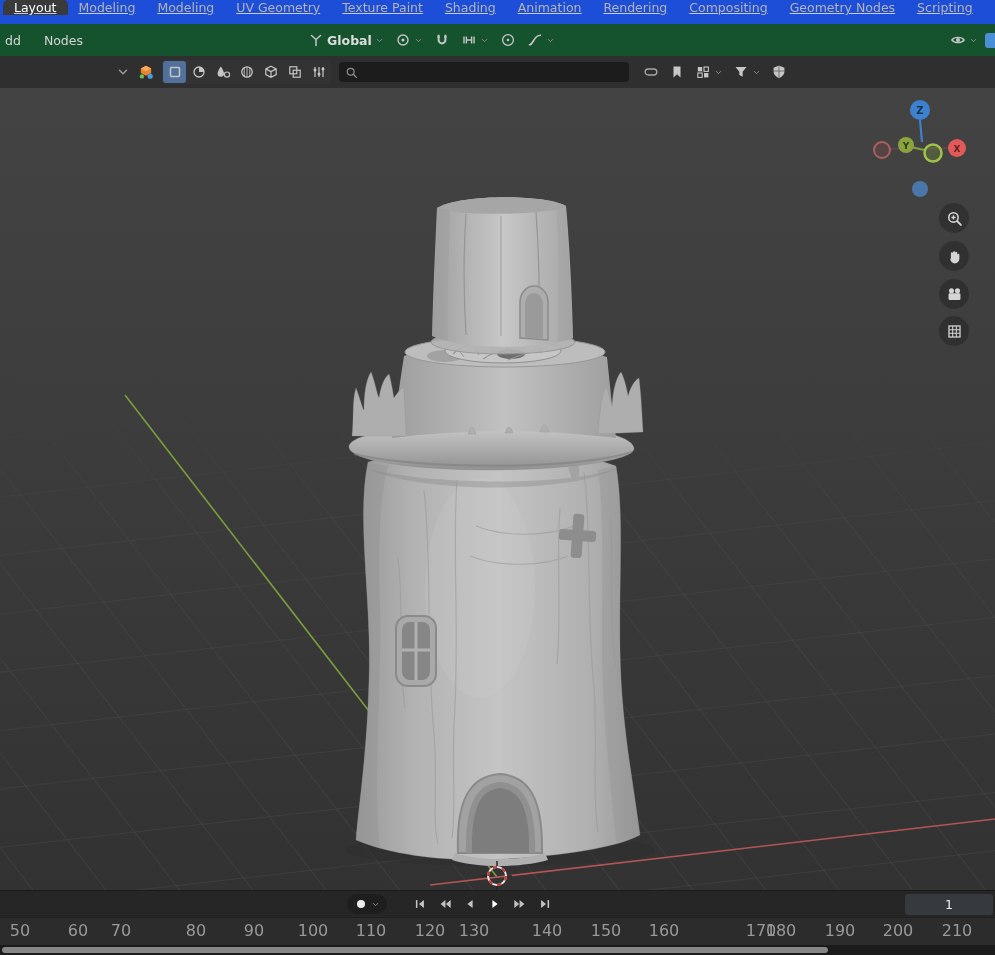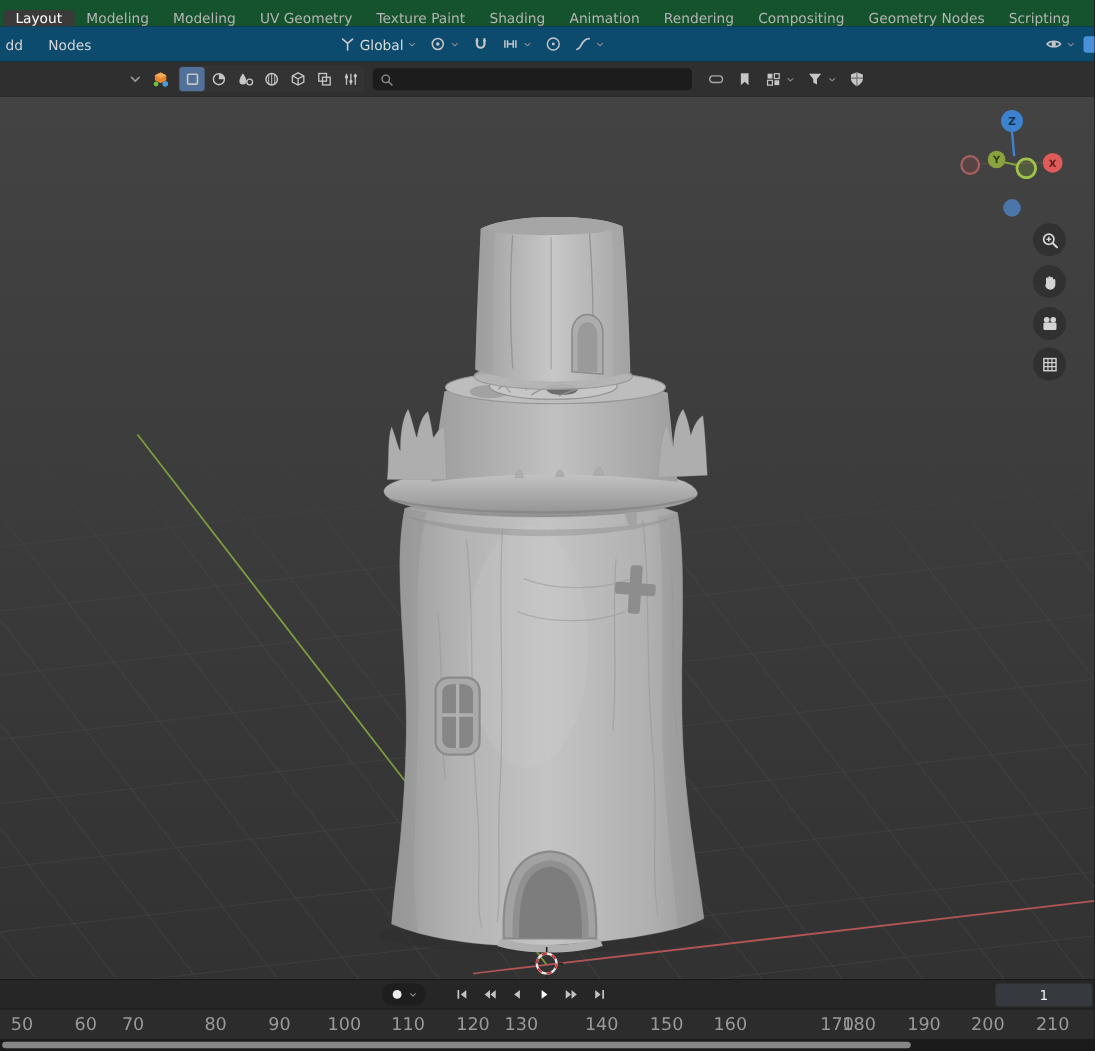--- a/index.html
+++ b/index.html
@@ -3,31 +3,31 @@
 <meta charset="utf-8">
 <style>
   * { margin:0; padding:0; box-sizing:border-box; }
   html,body { background:#101010; }
   body {
     width:995px; height:955px; overflow:hidden; position:relative;
     font-family:"DejaVu Sans", sans-serif; color:#cccccc;
     -webkit-font-smoothing:antialiased;
   }
   
-  .tabbar { height:24px; background:#14532d; display:flex; align-items:flex-end; padding-left:3px; }
+  .tabbar { height:24px; background:#1d4ed8; display:flex; align-items:flex-start; padding-left:3px;text-decoration:underline; }
   .tab { display:flex; align-items:center; padding:0 11px; font-size:12.5px; color:#b4b4b4;
          border-radius:5px 5px 0 0; white-space:nowrap; cursor:default; }
   .tab.active { background:#3a3a3a; color:#ffffff; }
   
-  .menubar { height:32px; background:#0c4a6e; position:relative; font-size:12.5px; color:#d6d6d6; }
+  .menubar { height:32px; background:#14532d; position:relative; font-size:12.5px; color:#d6d6d6; }
   .menus { position:absolute; left:2px; top:0; height:32px; display:flex; align-items:center; gap:17px; }
   .menu-item { padding:2px 3px; }
   .xform-controls { position:absolute; left:308px; top:0; height:32px; display:flex; align-items:center; gap:11px; }
   .ctrl { display:flex; align-items:center; gap:3px; }
-  .ctrl-label { color:#dddddd; }
+  .ctrl-label { color:#dddddd;font-weight:bold; }
   .menubar-right { position:absolute; right:2px; top:0; height:32px; display:flex; align-items:center; gap:7px; }
   .bluechip { width:11px; height:15px; background:#4a90d9; border-radius:3px 0 0 3px; margin-right:-3px; }
   
   .header { height:32px; background:#2f2f2f; display:flex; align-items:center; padding-left:116px; gap:8px; }
   .chev-wide { width:14px; height:14px; color:#9a9a9a; }
   .ic   { width:16px; height:16px; color:#c6c6c6; flex:none; display:block; }
   .ic8  { width:9px;  height:9px;  color:#8f8f8f; flex:none; display:block; }
   .icm  { color:#8f8f8f; width:13px; height:13px; }
   .dim  { color:#a8a8a8; }
   .seg { display:flex; gap:1px; background:#333333; padding:1px; border-radius:4px; }

